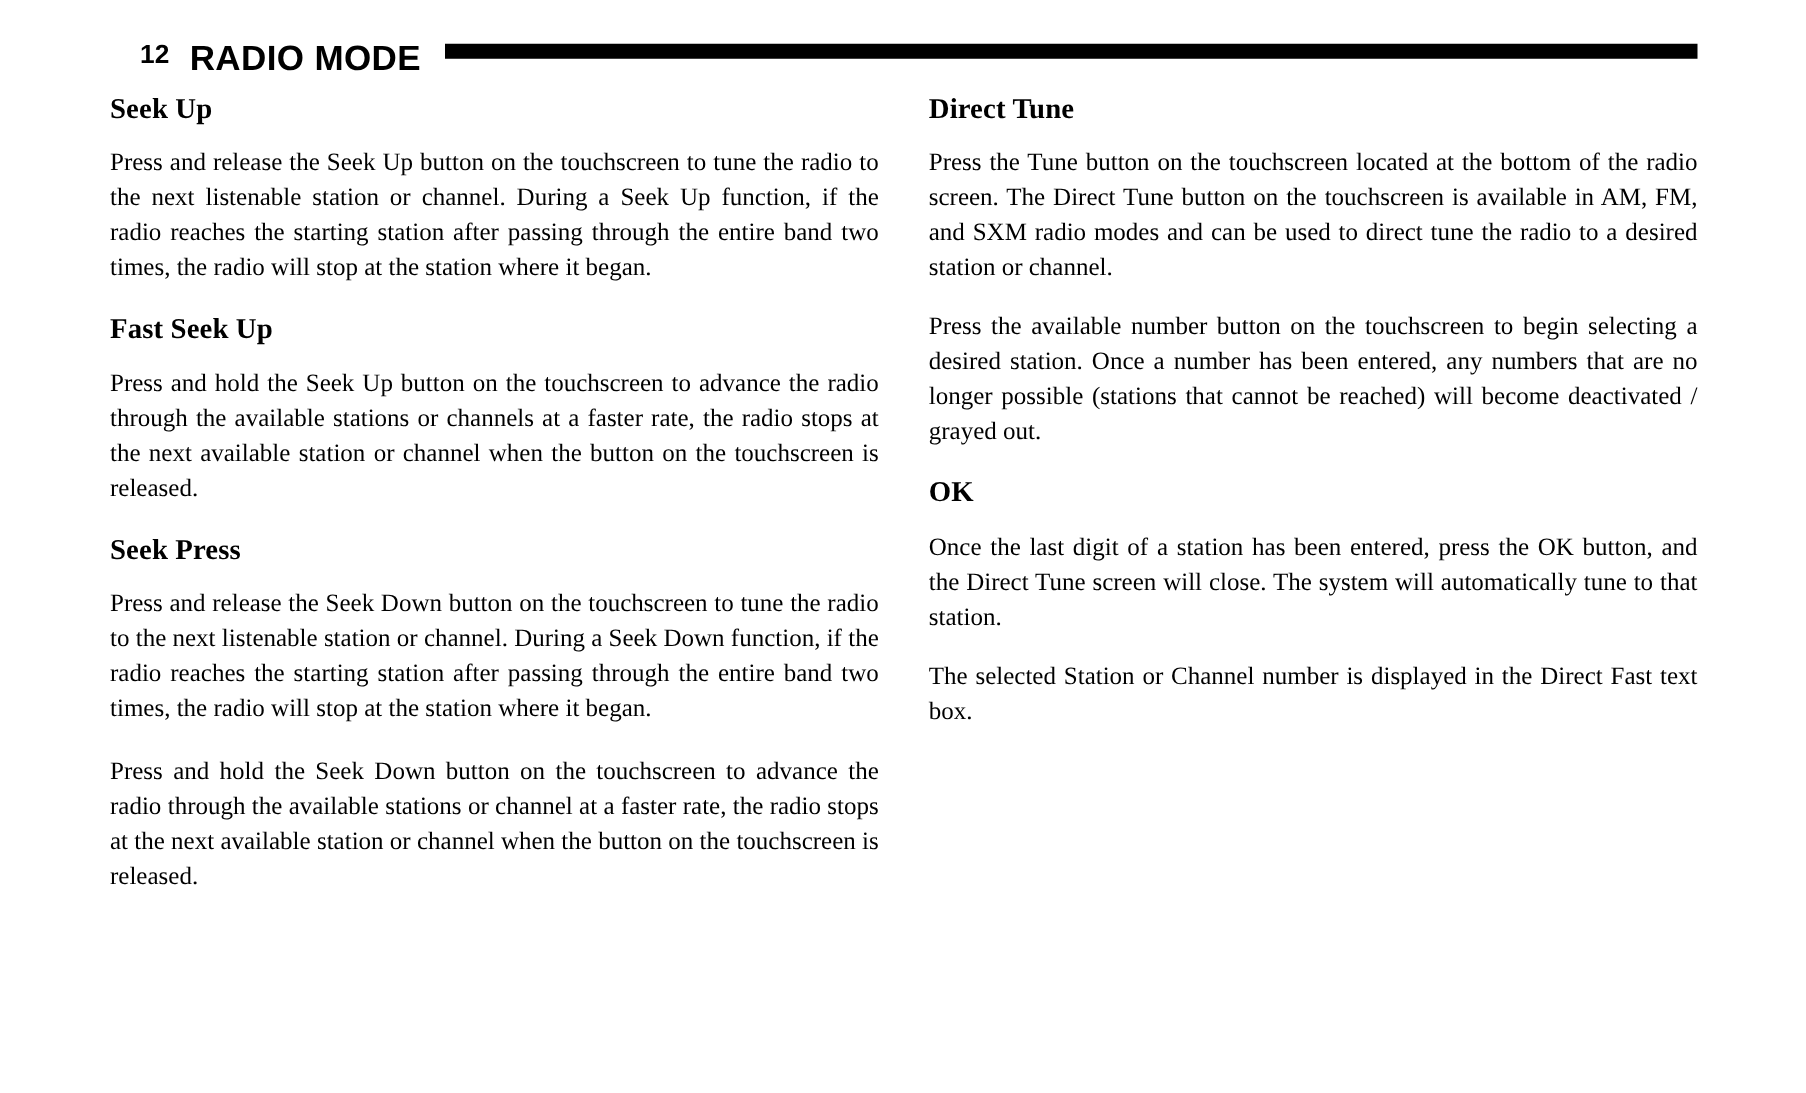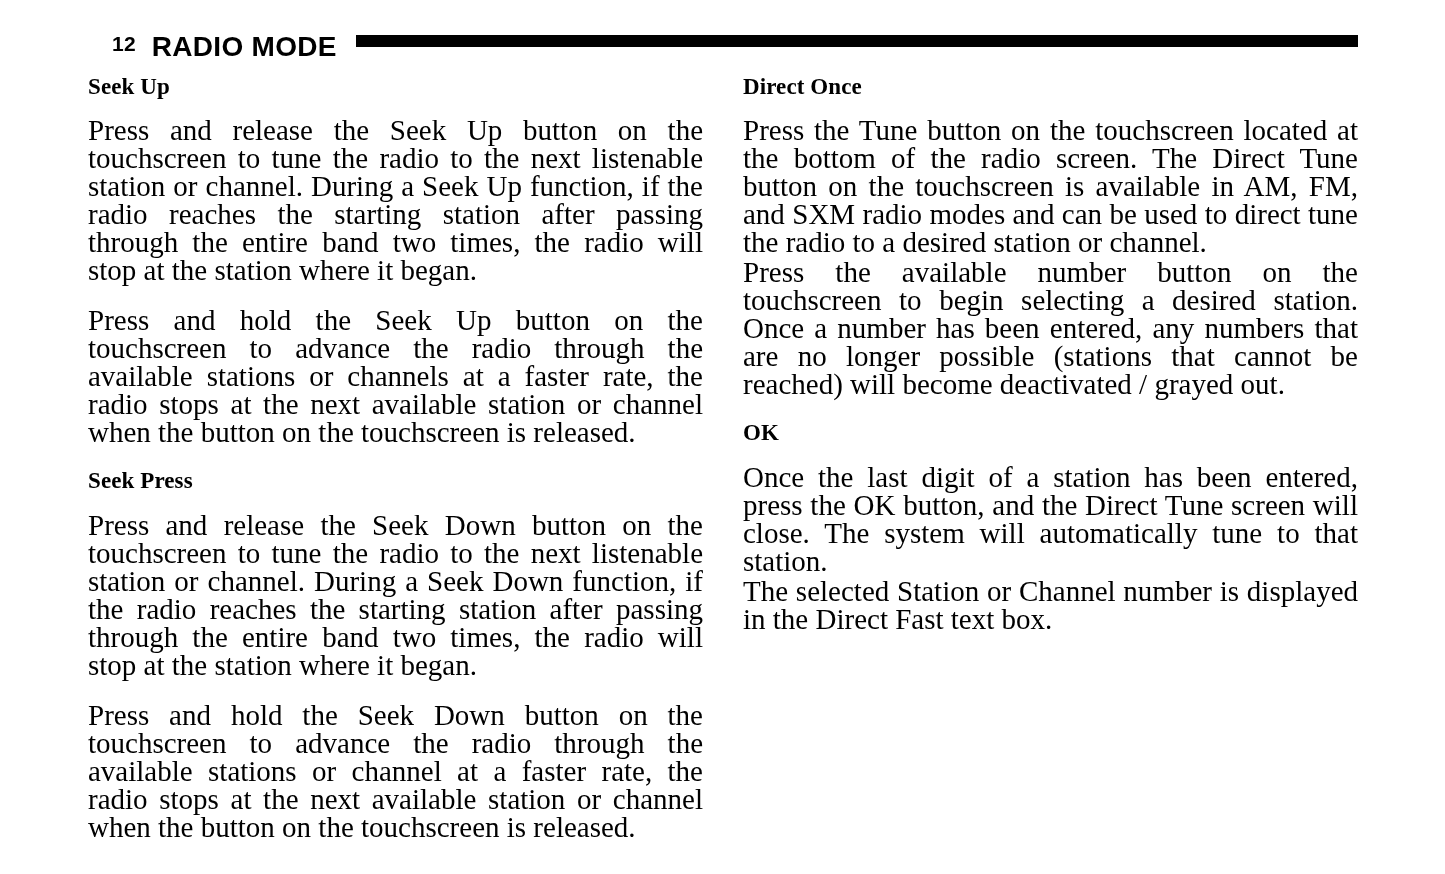--- a/index.html
+++ b/index.html
@@ -73,30 +73,30 @@
     font-size: 23px;
     line-height: 1.15;
     margin: 0 0 16px 0;
     letter-spacing: 0.1px;
   }
   .column .block + .block {
     margin-top: 22px;
   }
   p.body-text {
     font-family: "Liberation Serif", serif;
-    font-size: 29px;
+    font-size: 20px;
     line-height: 28px;
     text-align: justify;
     text-justify: inter-word;
     margin: 0;
     -webkit-hyphens: none;
     hyphens: none;
   }
   p.body-text + p.body-text {
-    margin-top: 2px;
+    margin-top: 19px;
   }
   p.body-text.last-tight {
     text-align: justify;
   }
 </style>
 </head>
 <body>
 
 <div class="page">
 
@@ -109,38 +109,39 @@
   <div class="columns">
 
     <div class="column">
 
       <div class="block">
         <h2 class="section-heading">Seek Up</h2>
         <p class="body-text">Press and release the Seek Up button on the touchscreen to tune the radio to the next listenable station or channel. During a Seek Up function, if the radio reaches the starting station after passing through the entire band two times, the radio will stop at the station where it began.</p>
       </div>
 
       <div class="block">
+        <h2 class="section-heading">Fast Seek Up</h2>
         <p class="body-text">Press and hold the Seek Up button on the touchscreen to advance the radio through the available stations or channels at a faster rate, the radio stops at the next available station or channel when the button on the touchscreen is released.</p>
       </div>
 
       <div class="block">
         <h2 class="section-heading">Seek Press</h2>
         <p class="body-text">Press and release the Seek Down button on the touchscreen to tune the radio to the next listenable station or channel. During a Seek Down function, if the radio reaches the starting station after passing through the entire band two times, the radio will stop at the station where it began.</p>
       </div>
 
       <div class="block">
         <p class="body-text">Press and hold the Seek Down button on the touchscreen to advance the radio through the available stations or channel at a faster rate, the radio stops at the next available station or channel when the button on the touchscreen is released.</p>
       </div>
 
     </div>
 
     <div class="column">
 
       <div class="block">
-        <h2 class="section-heading">Direct Once</h2>
+        <h2 class="section-heading">Direct Tune</h2>
         <p class="body-text">Press the Tune button on the touchscreen located at the bottom of the radio screen. The Direct Tune button on the touchscreen is available in AM, FM, and SXM radio modes and can be used to direct tune the radio to a desired station or channel.</p>
         <p class="body-text last-tight">Press the available number button on the touchscreen to begin selecting a desired station. Once a number has been entered, any numbers that are no longer possible (stations that cannot be reached) will become deactivated / grayed out.</p>
       </div>
 
 
       <div class="block">
         <h2 class="section-heading">OK</h2>
         <p class="body-text last-tight">Once the last digit of a station has been entered, press the OK button, and the Direct Tune screen will close. The system will automatically tune to that station.</p>
         <p class="body-text">The selected Station or Channel number is displayed in the Direct Fast text box.</p>
       </div>

